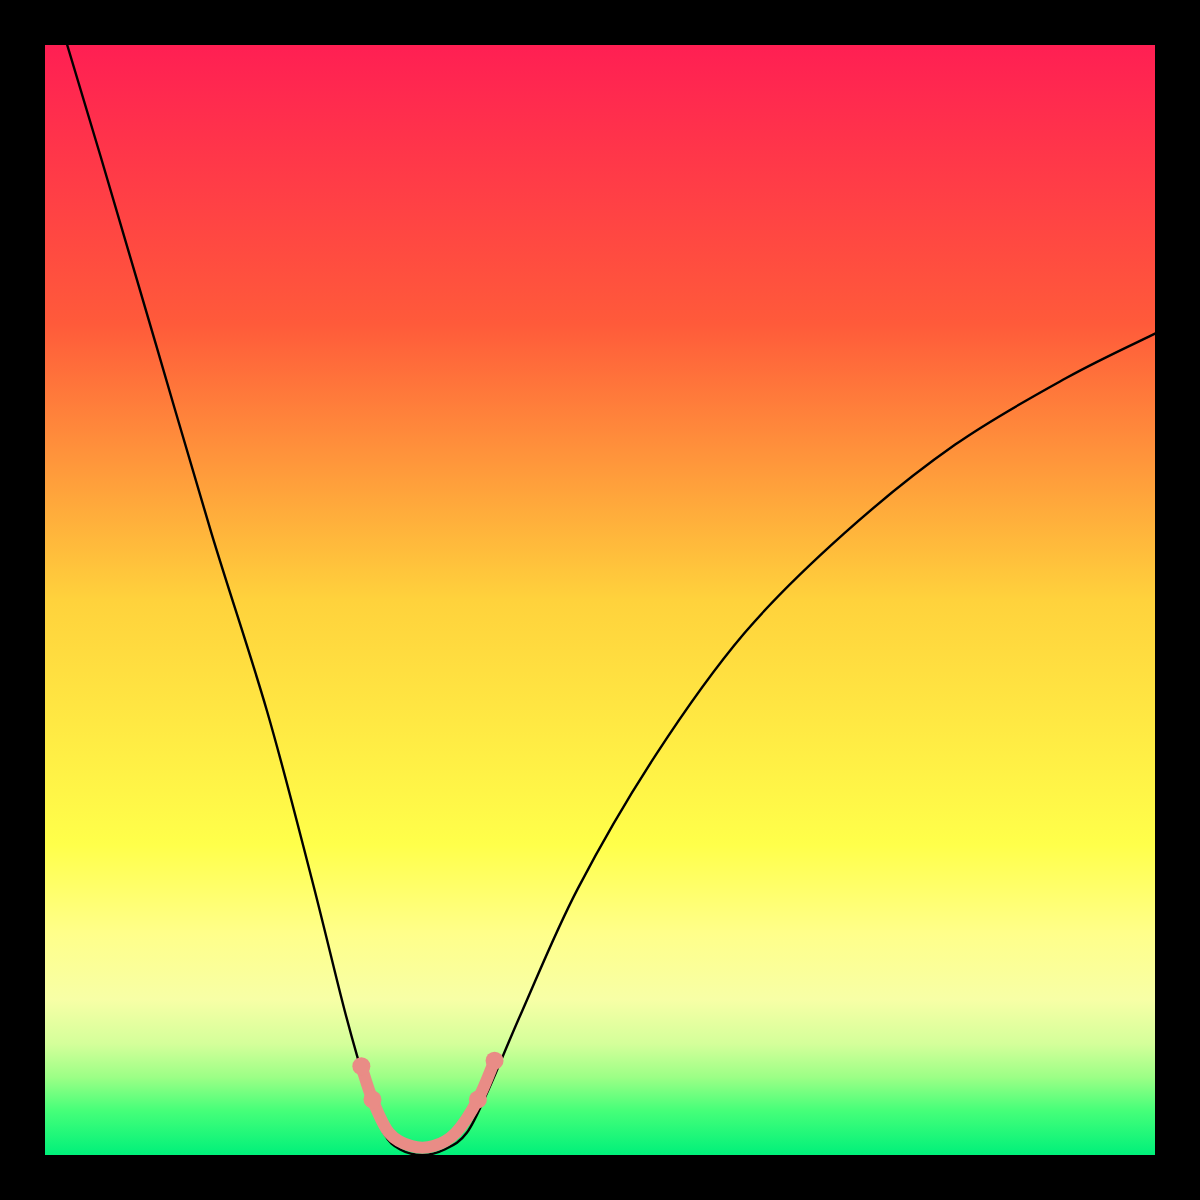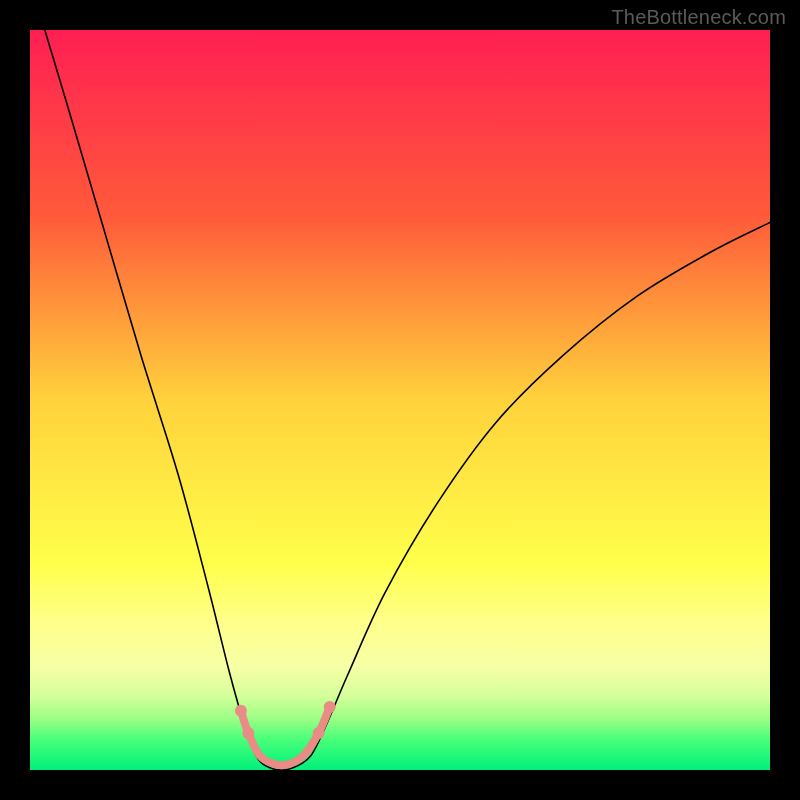--- a/index.html
+++ b/index.html
@@ -42,21 +42,20 @@
     inset: 0;
     width: 100%;
     height: 100%;
   }
 </style>
 </head>
 <body>
 
 <div class="frame">
 
-  <div class="watermark">TheBottleneck.com</div>
 
   <div class="plot-area">
     <svg class="gradient" viewBox="0 0 740 740" preserveAspectRatio="none">
       <defs>
         <linearGradient id="bg-grad" x1="0" y1="0" x2="0" y2="1">
             <stop offset="0%" stop-color="#ff1f53"></stop>
             <stop offset="25%" stop-color="#ff5a3a"></stop>
             <stop offset="50%" stop-color="#ffd23c"></stop>
             <stop offset="72%" stop-color="#ffff4a"></stop>
             <stop offset="80%" stop-color="#ffff8a"></stop>

